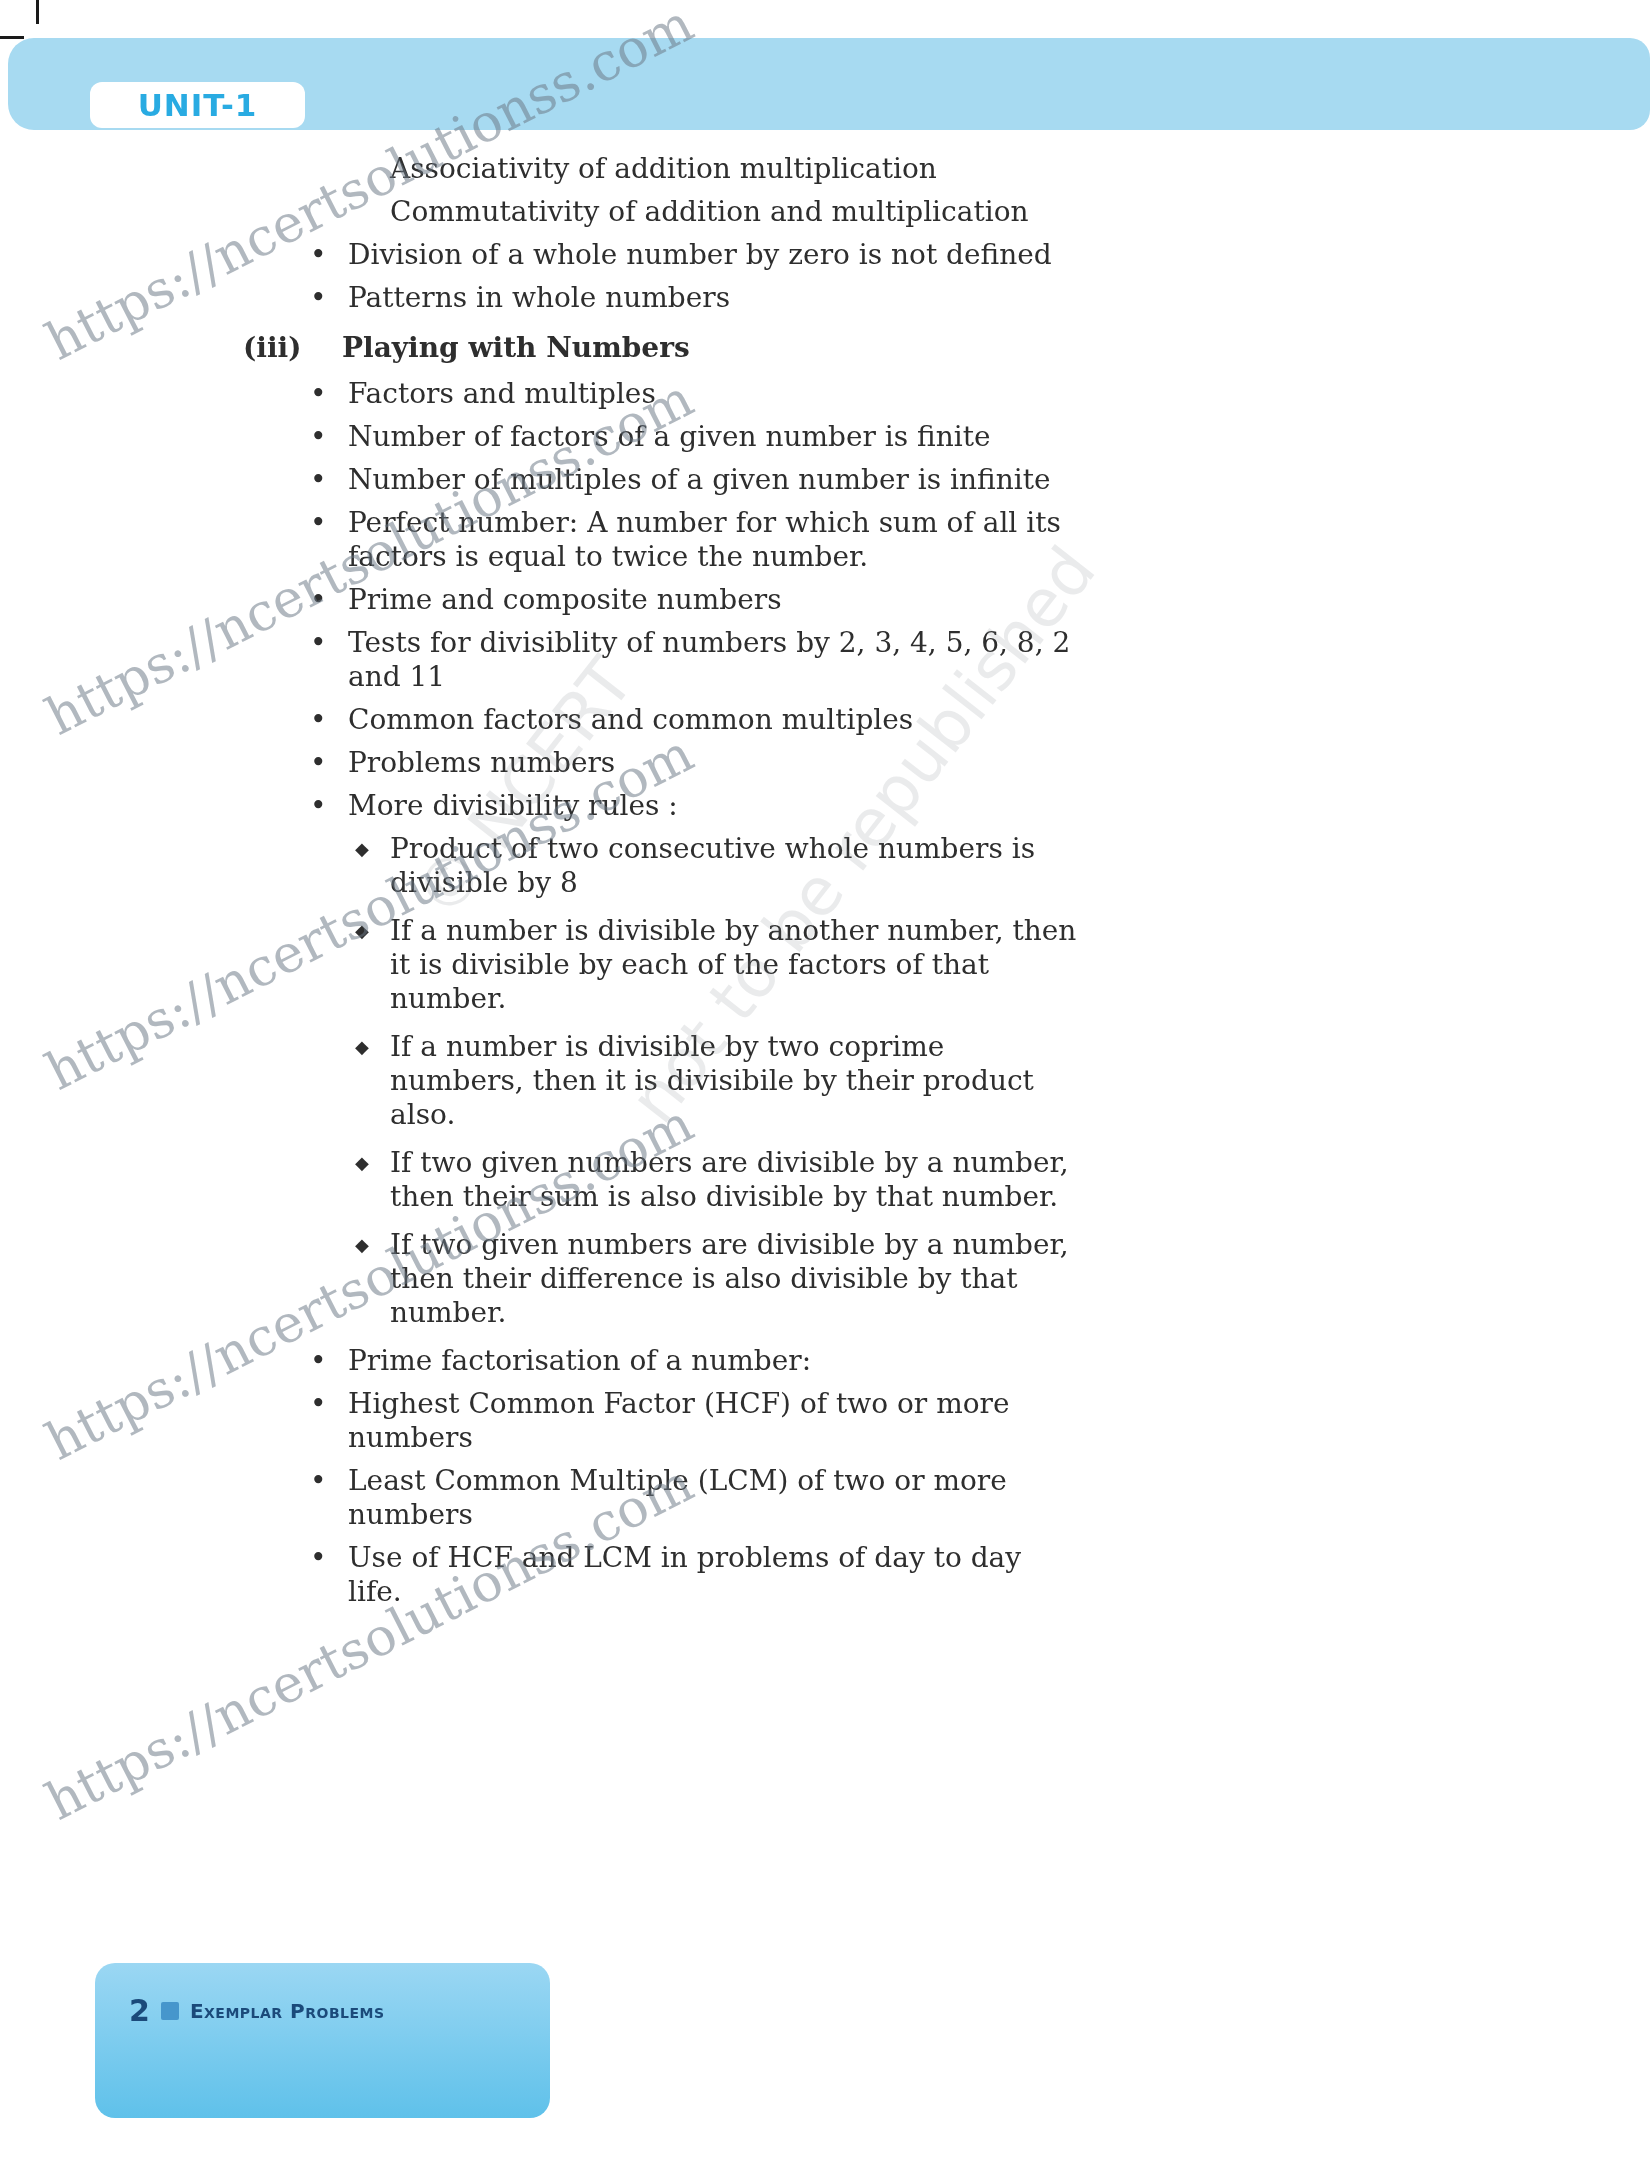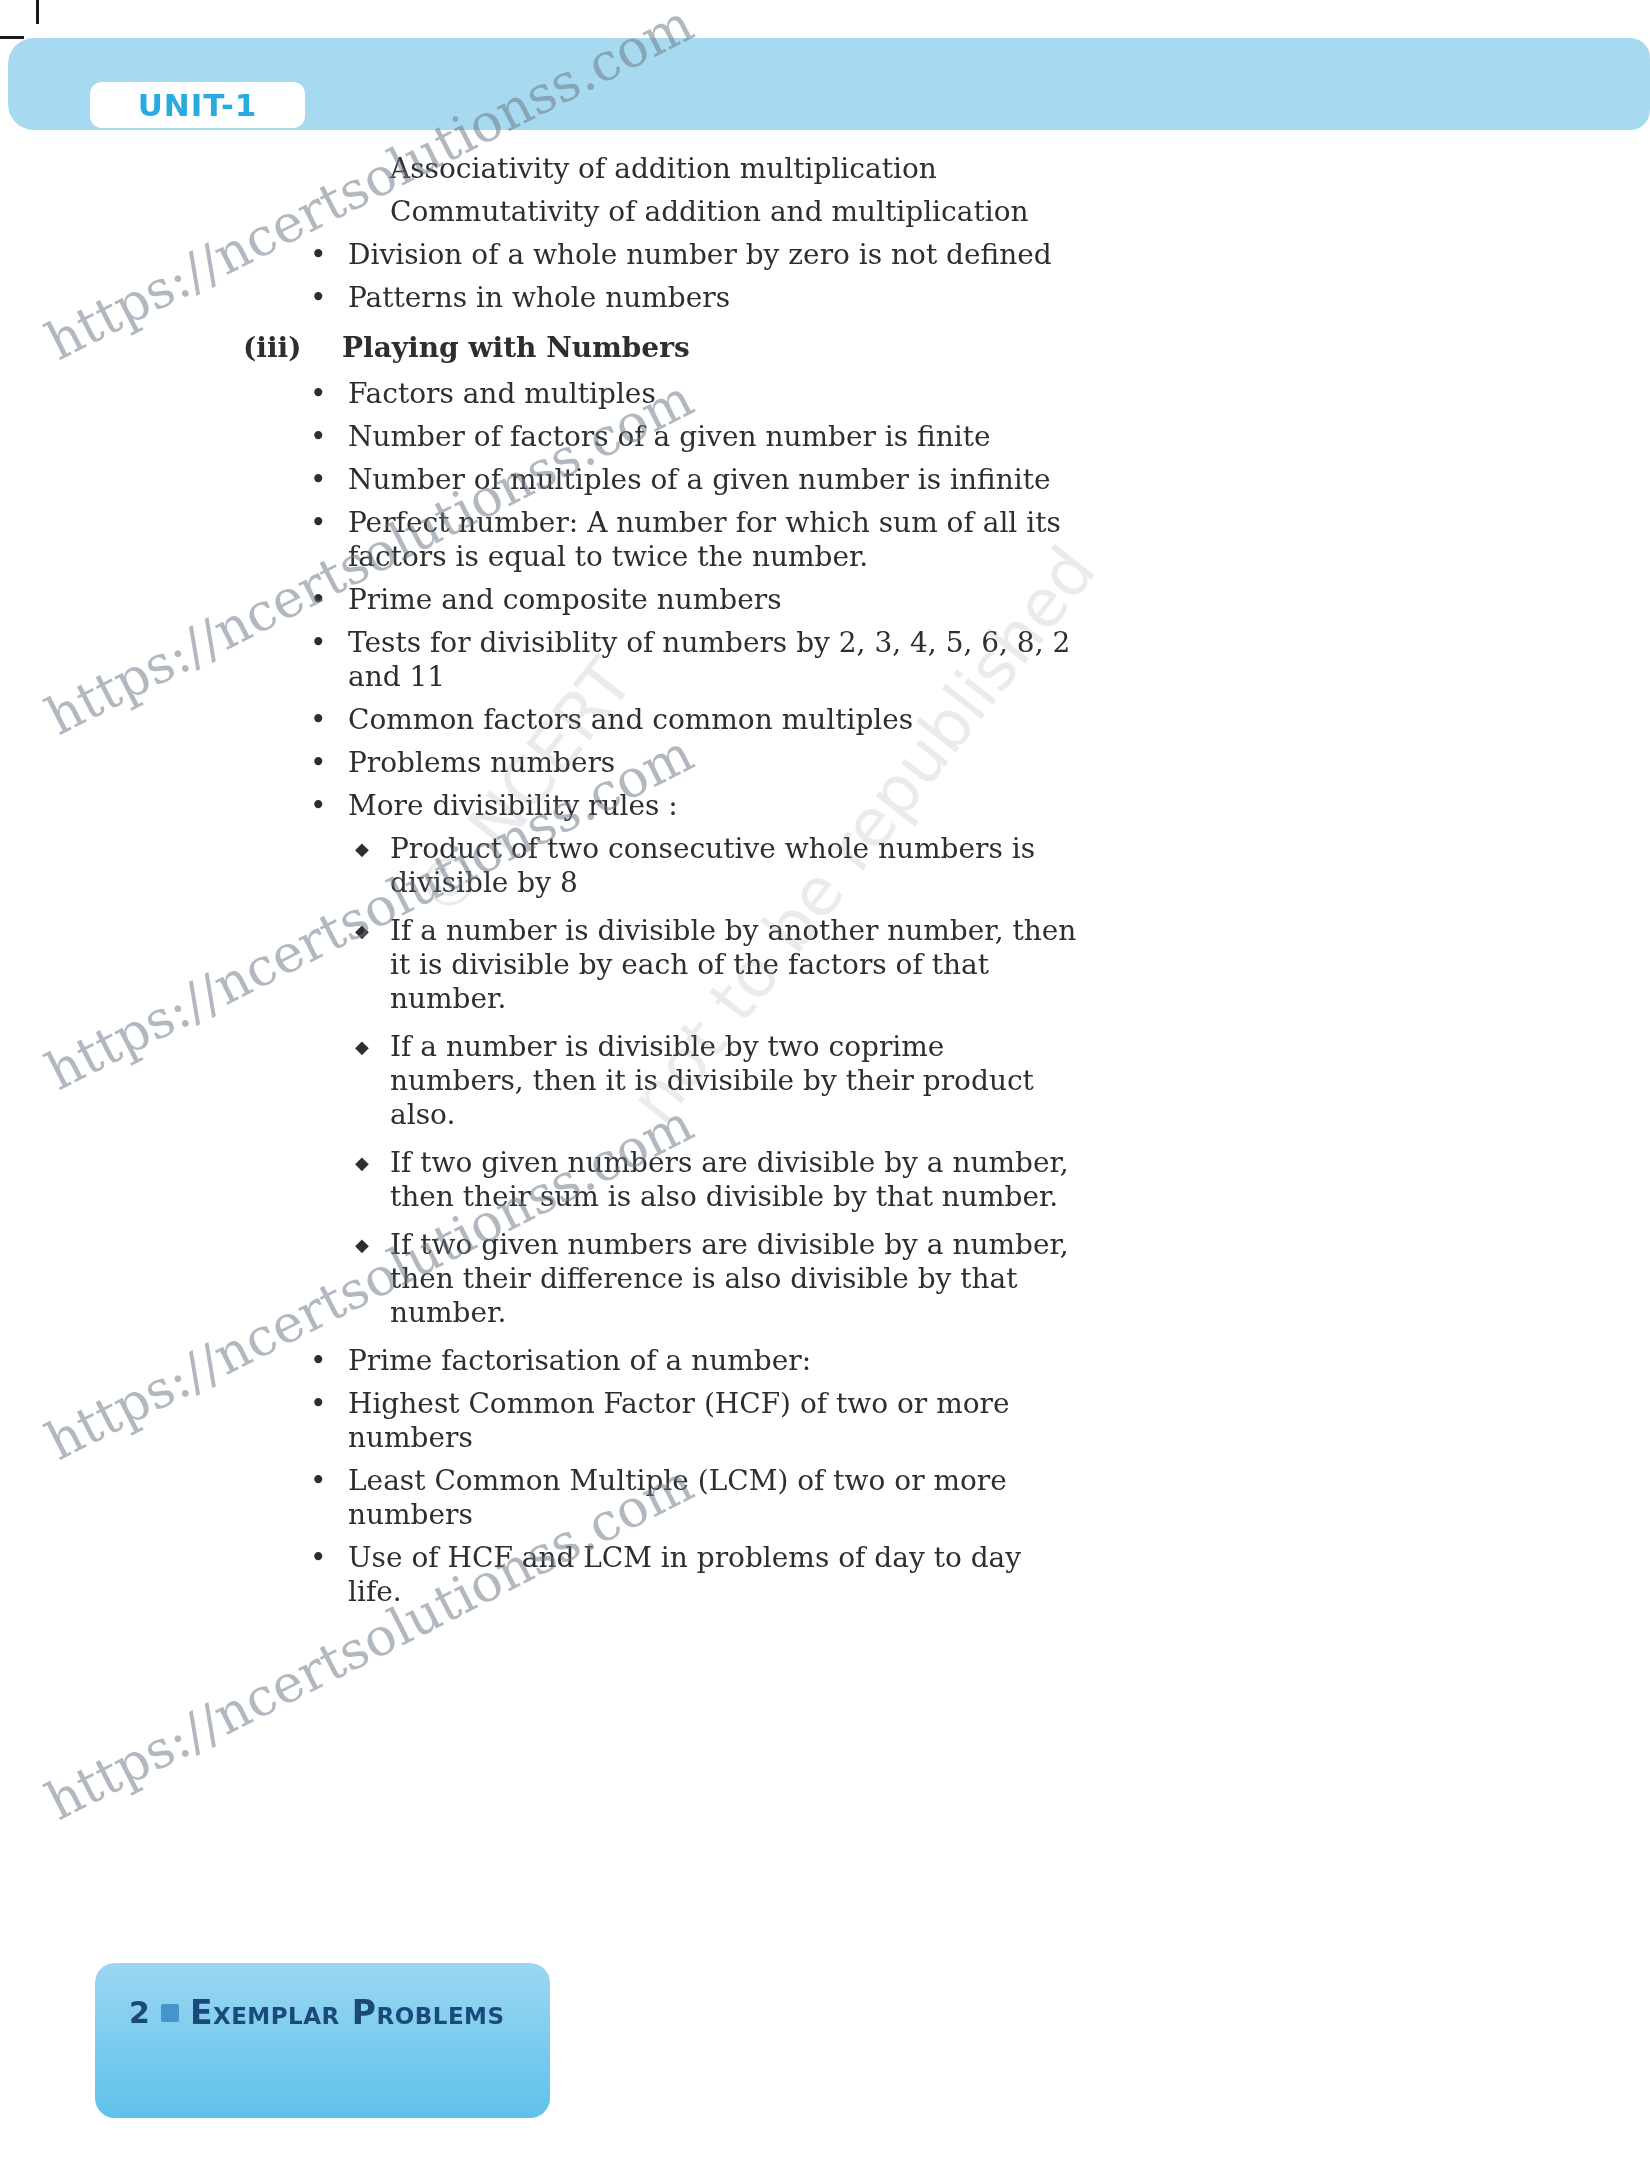--- a/index.html
+++ b/index.html
@@ -81,21 +81,21 @@
     z-index:1;
   }
   .footer-line { display:flex; align-items:center; gap:11px; margin:30px 0 0 34px; }
   .footer-num {
     font-family:"DejaVu Sans", sans-serif; font-weight:bold; font-size:30px;
     color:var(--footer_text, #1b4a7a);
   }
   .footer-sq { width:18px; height:18px; background:#4696cc; border-radius:2px; }
   .footer-label {
     font-family:"DejaVu Sans", sans-serif; font-weight:bold;
-    font-variant:small-caps; font-size:33px; letter-spacing:0.5px;
+    font-variant:small-caps; font-size:20px; letter-spacing:0.5px;
     color:var(--footer_text, #1b4a7a);
   }
 </style>
 </head>
 <body>
 
 <div class="crop-v"></div>
 <div class="crop-h"></div>
 
 <div class="header-bar"></div>

